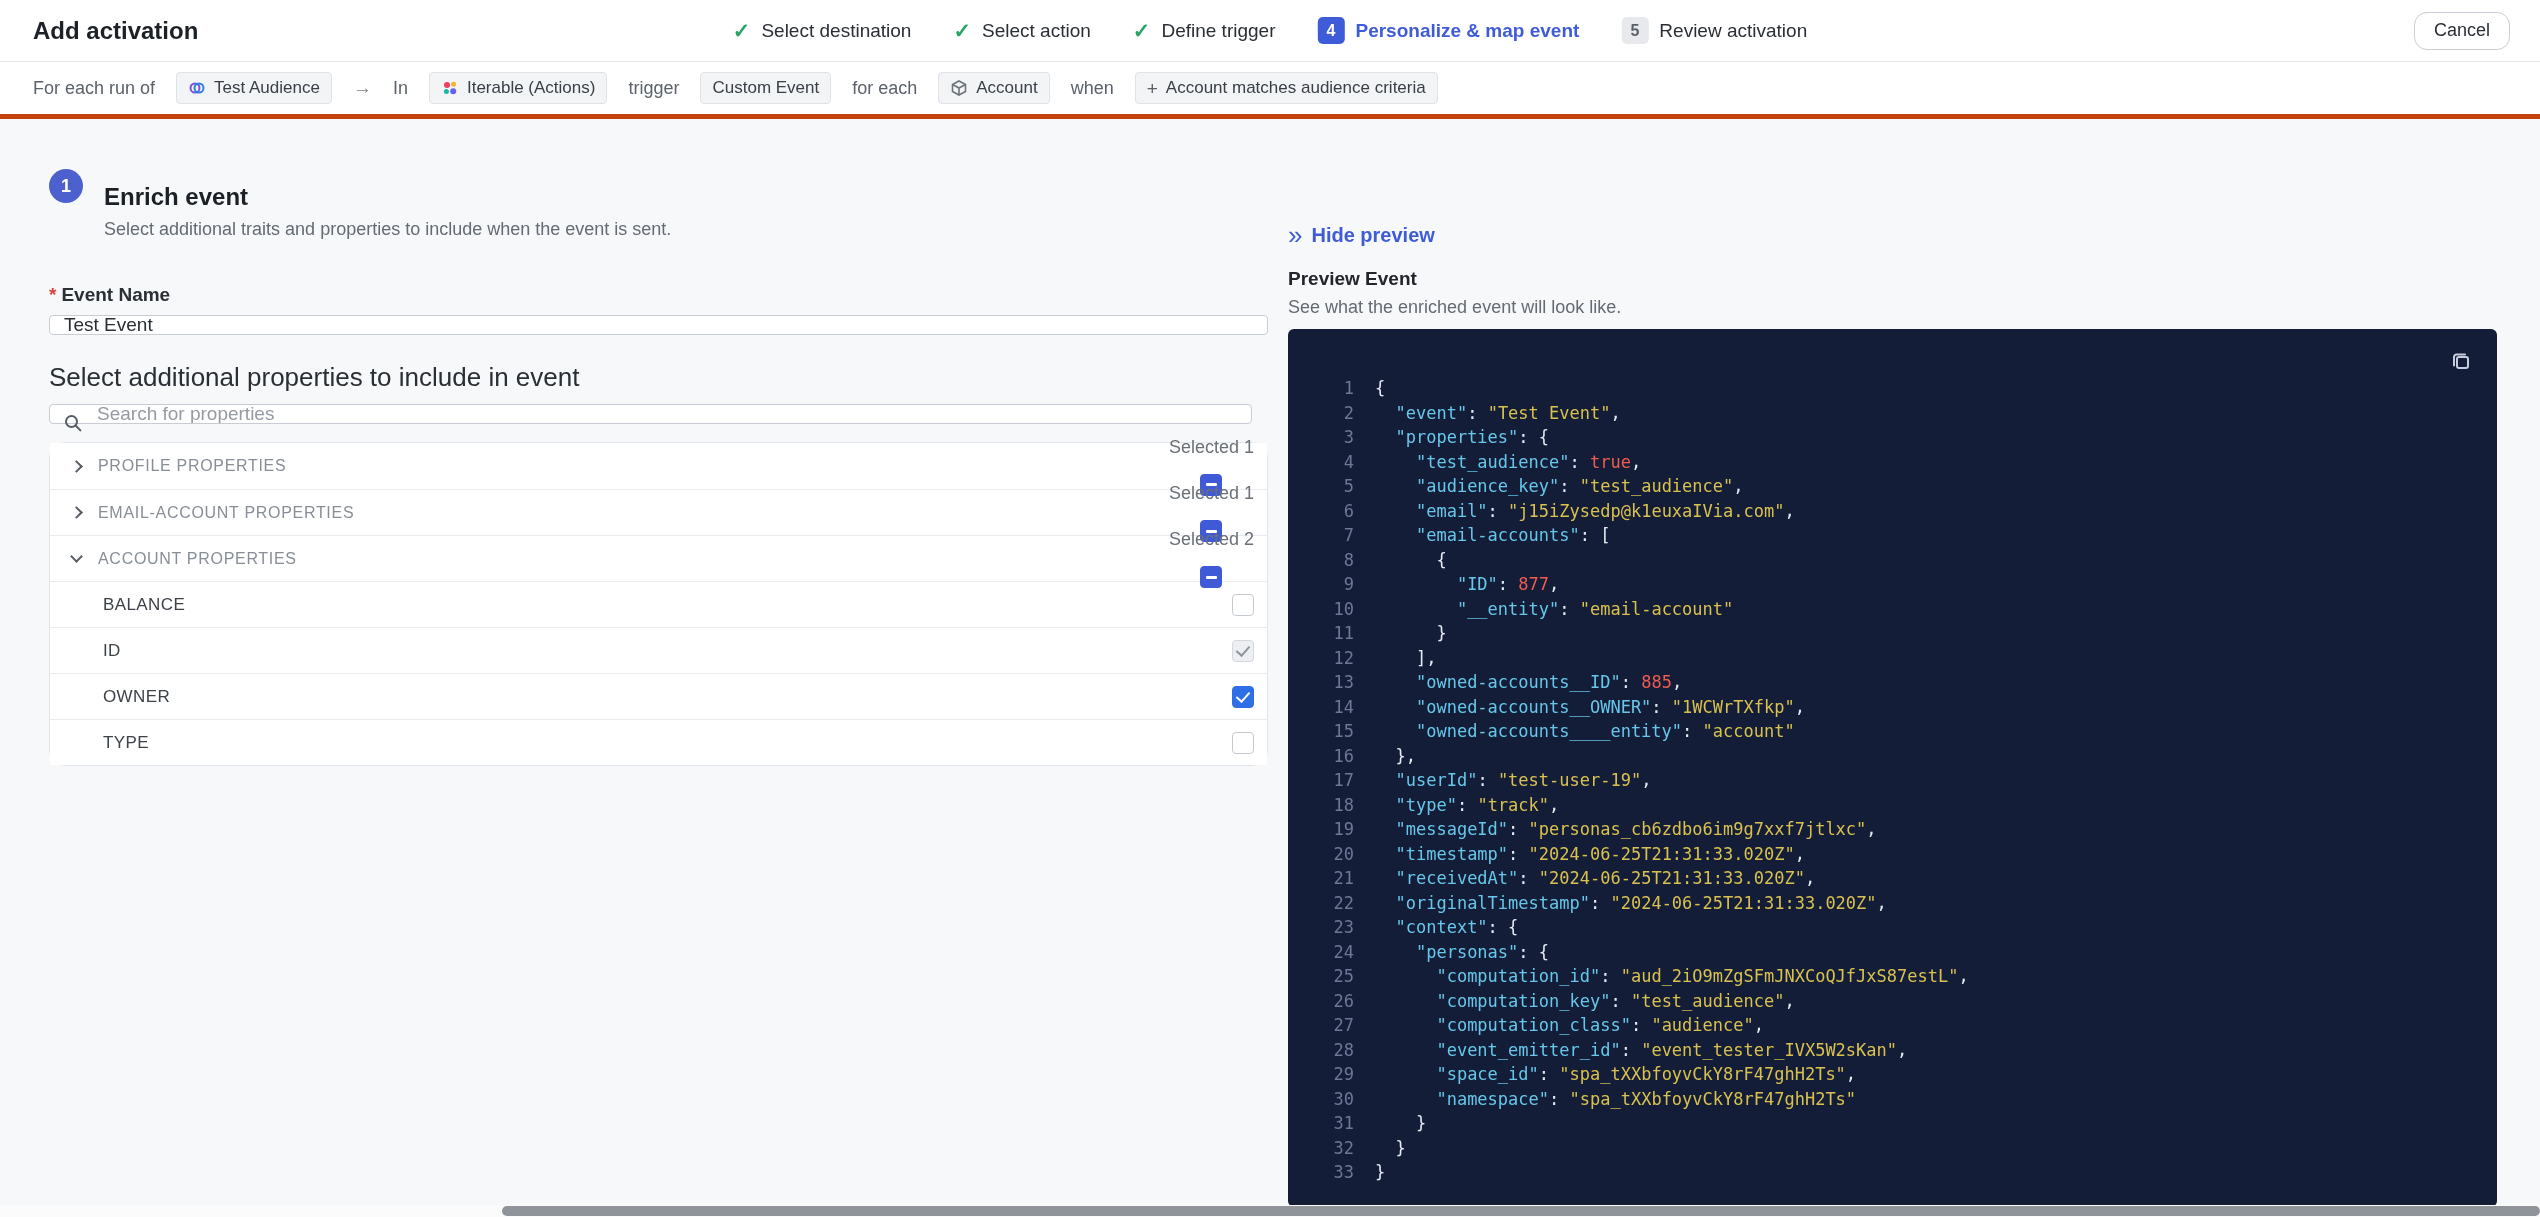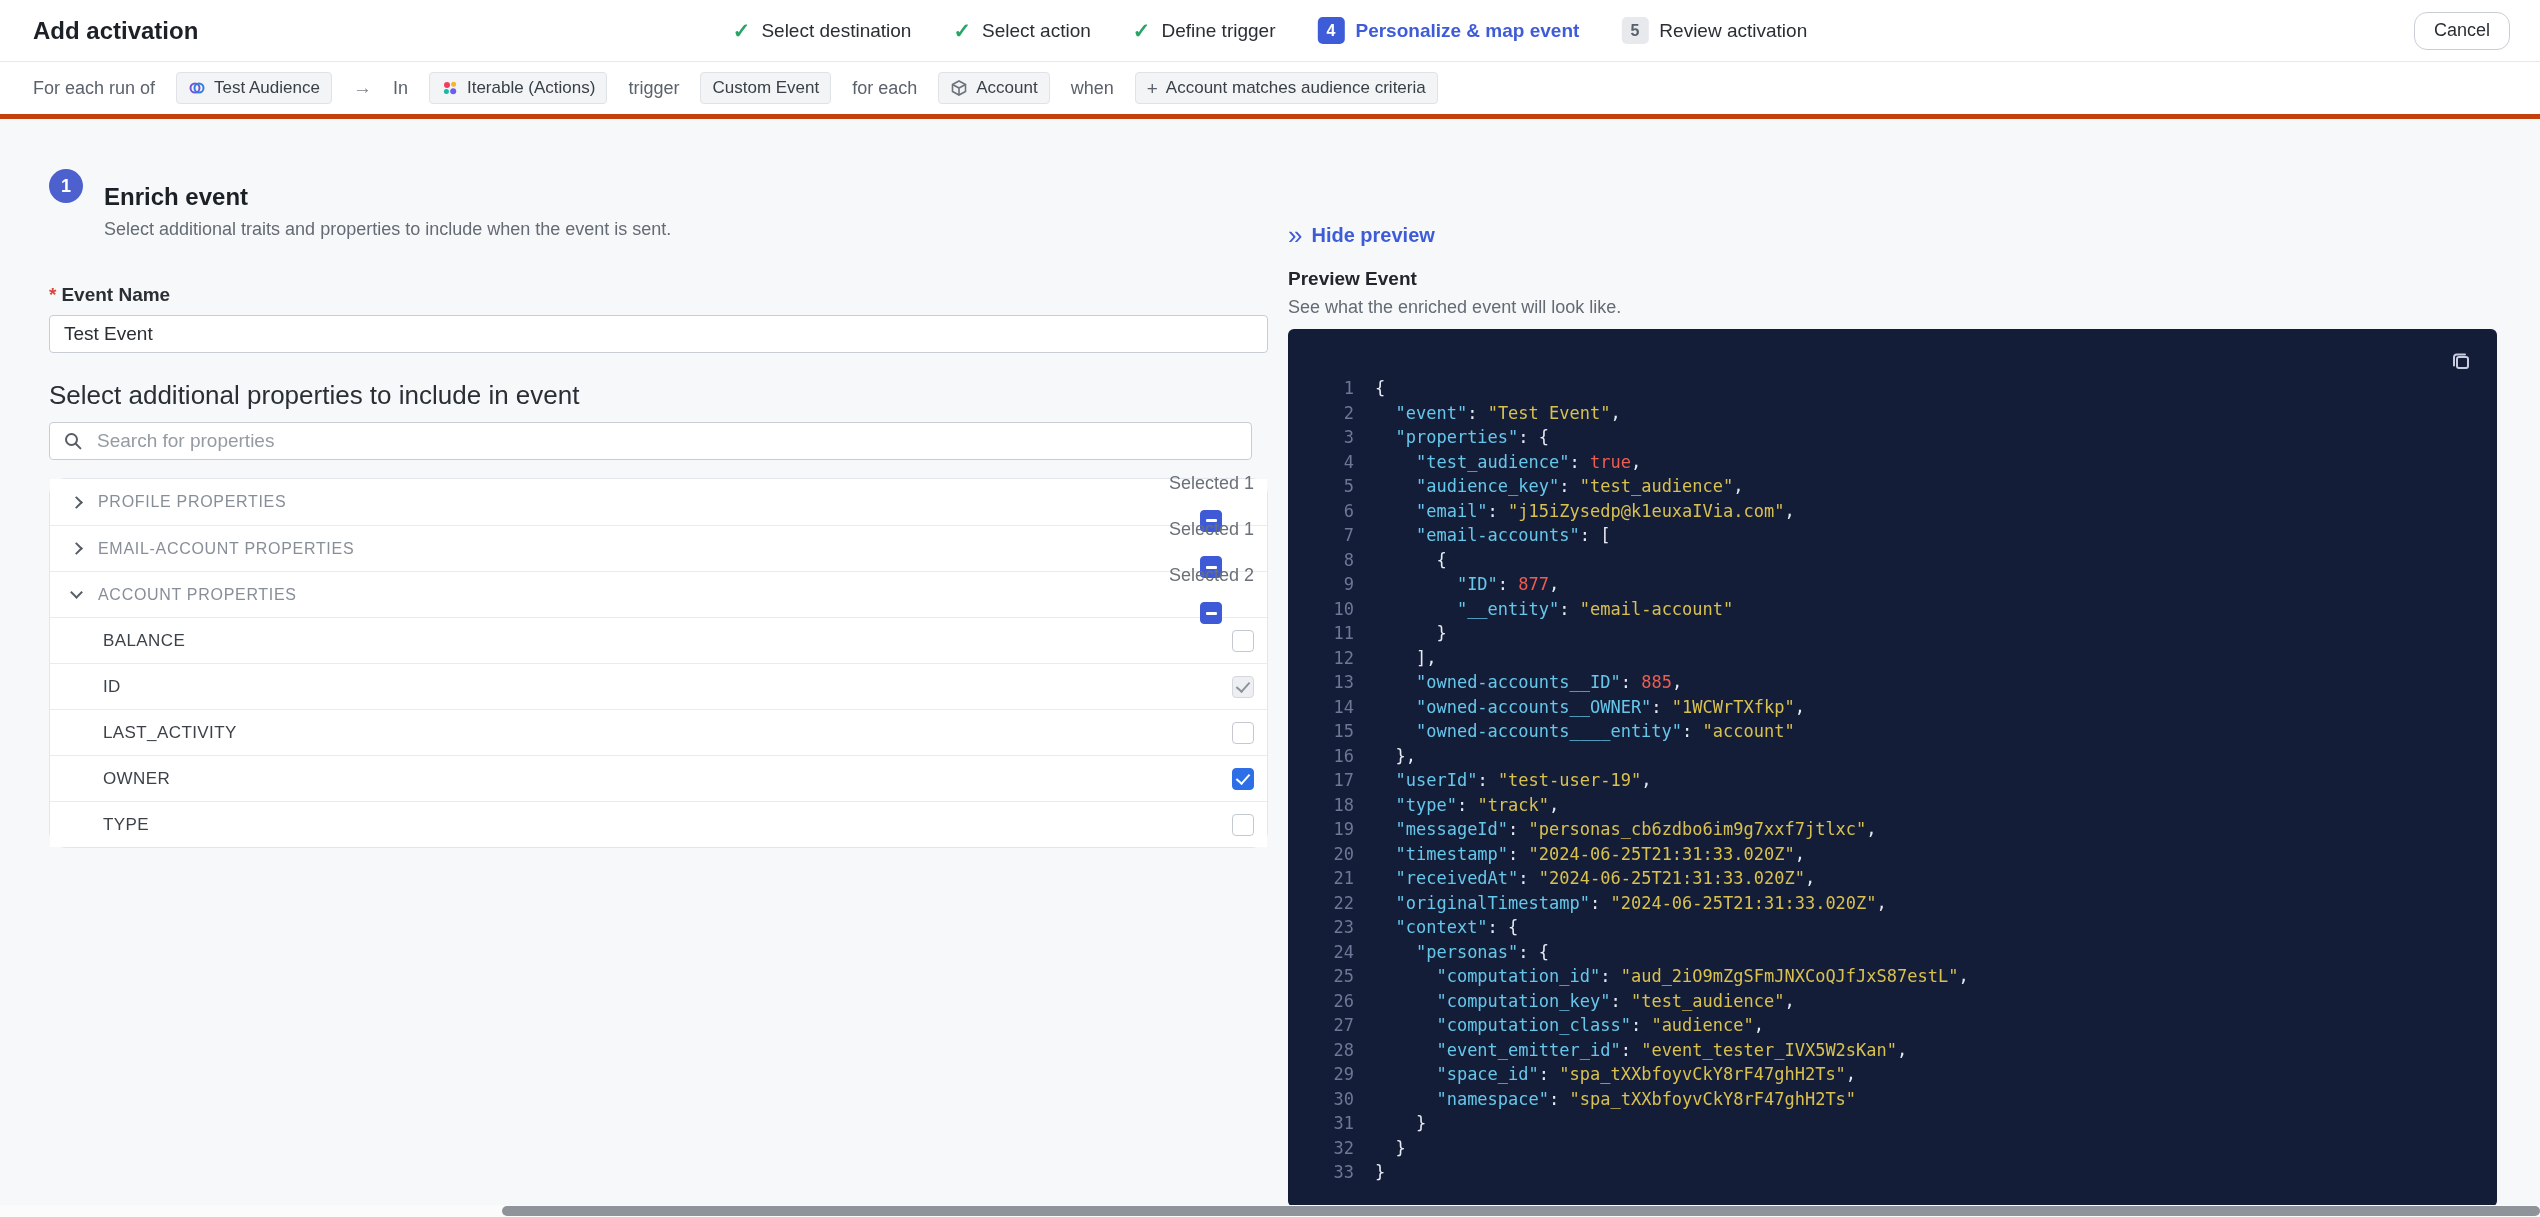--- a/index.html
+++ b/index.html
@@ -53,21 +53,21 @@
   .step-circle {
     width:34px; height:34px; flex:0 0 34px; border-radius:50%; background:#4c60ce; color:#fff;
     font-size:18px; font-weight:700; display:flex; align-items:center; justify-content:center; margin-top:2px;
   }
   .enrich-title { font-size:24px; font-weight:700; color:#1c2127; margin:16px 0 8px 0; }
   .enrich-desc { font-size:18px; color:#646b74; }
 
   .field-label { font-size:19px; font-weight:700; color:#2a2f36; margin-bottom:9px; display:flex; gap:5px; align-items:baseline; }
   .req { color:#d8453e; }
   .text-input {
-    width:1219px; height:38px; background:#fff; border:1px solid #c8cdd5; border-radius:4px;
+    width:1219px; height:20px; background:#fff; border:1px solid #c8cdd5; border-radius:4px;
     font-size:19px; color:#2a2f36; padding:0 14px; font-family:inherit; outline:none;
   }
   .text-input::placeholder { color:#959ba3; }
   .event-name-block { margin-bottom:27px; }
   .props-label { font-size:26px; font-weight:400; color:#2a2f36; margin-bottom:11px; }
 
   .search-wrap { position:relative; width:1203px; margin-bottom:18px; }
   .search-wrap .text-input { width:1203px; padding-left:47px; }
   .search-icon { position:absolute; left:14px; top:9px; }
 
@@ -261,26 +261,20 @@
           </span>
       </div>
 
       <div class="acc-row item-row">
         <span class="item-label">ID</span>
         <span class="acc-right">
             <span class="cb dis"></span>
           </span>
       </div>
 
-      <div class="acc-row item-row">
-        <span class="item-label">LAST_ACTIVITY</span>
-        <span class="acc-right">
-            <span class="cb"></span>
-          </span>
-      </div>
 
       <div class="acc-row item-row">
         <span class="item-label">OWNER</span>
         <span class="acc-right">
             <span class="cb on"></span>
           </span>
       </div>
 
       <div class="acc-row item-row">
         <span class="item-label">TYPE</span>

